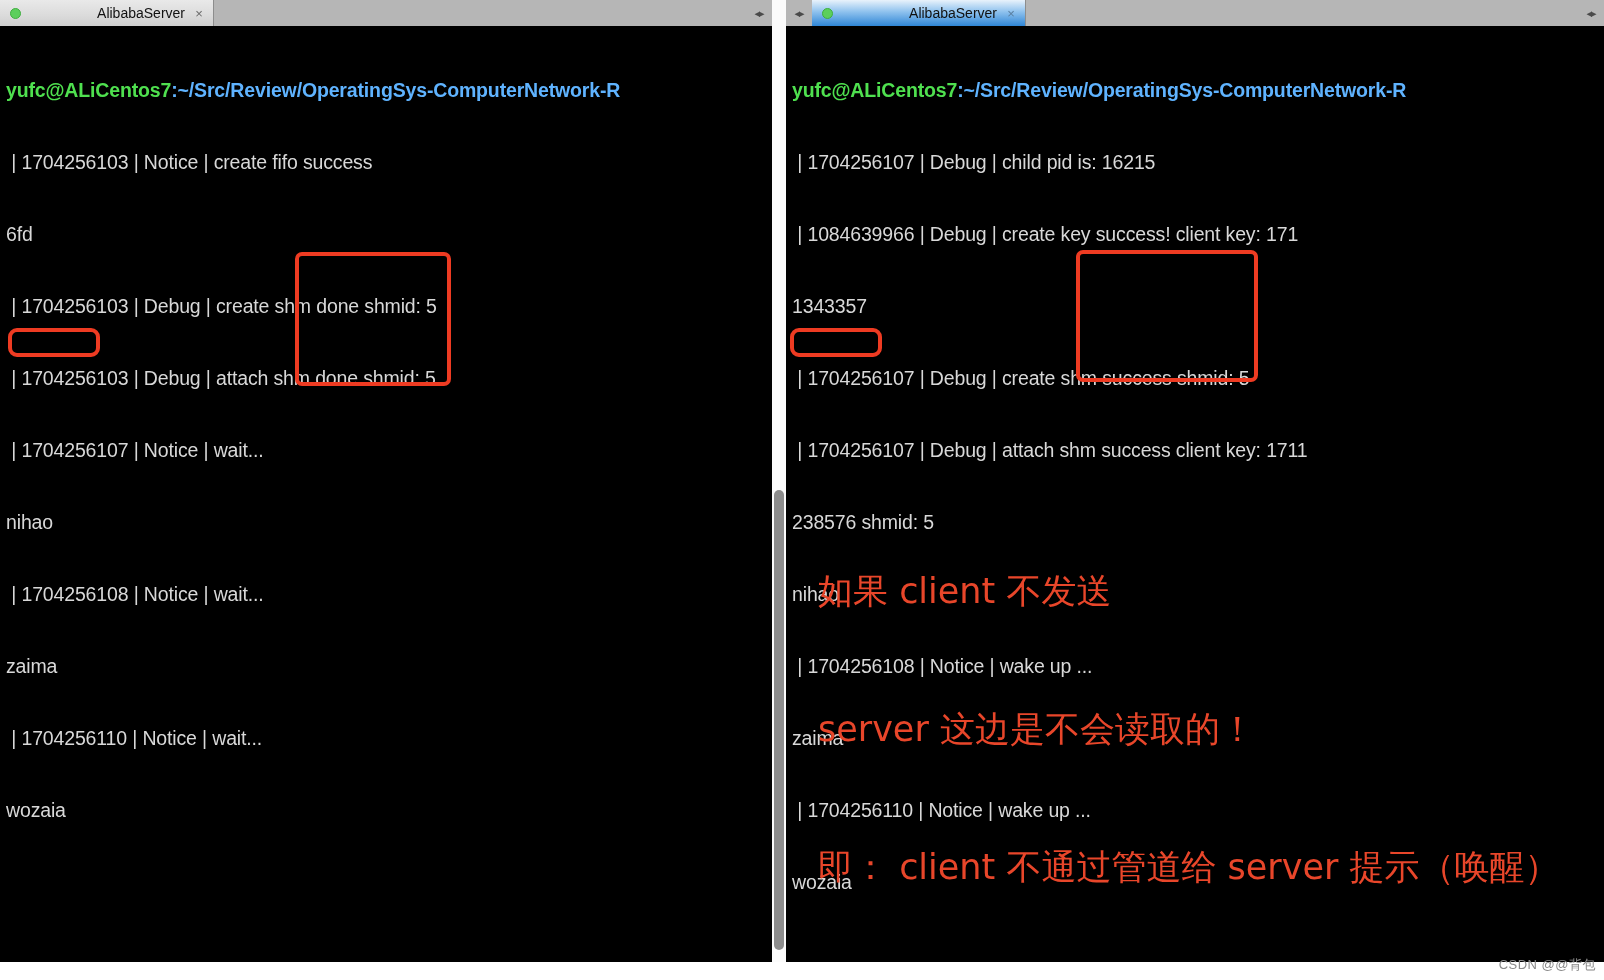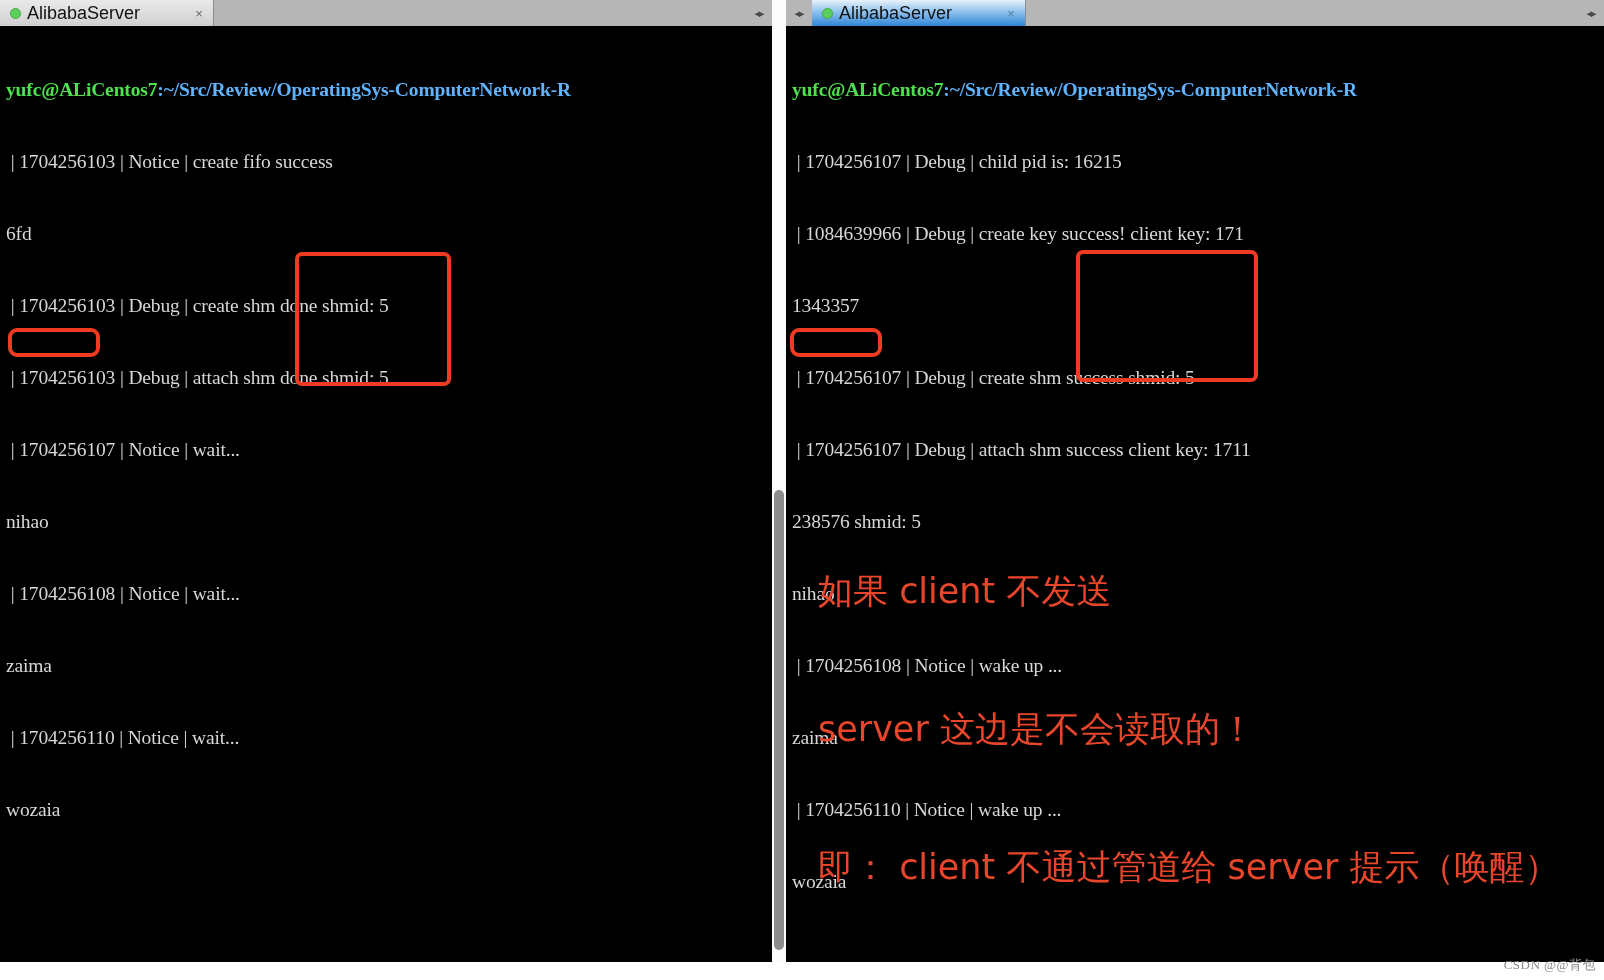--- a/index.html
+++ b/index.html
@@ -56,41 +56,41 @@
   .tab-active {
     background: linear-gradient(to bottom, #e8f2fb 0%, #8fc2ee 45%, #2f86d6 100%);
   }
   .tab-dot {
     width: 11px; height: 11px; border-radius: 50%;
     background: #5ccf5c; border: 1px solid #3fae3f;
     flex: 0 0 auto;
   }
   .tab-title {
     flex: 1 1 auto;
-    text-align: left;
-    font-size: 18px;
+    text-align: right;
+    font-size: 14px;
     color: #111;
     white-space: nowrap;
     padding: 0 6px;
   }
   .tab-close {
     flex: 0 0 auto;
     width: 16px; text-align: center;
     font-size: 13px; color: #6a6a6a;
   }
   .tab-active .tab-close { color: #5a7fa0; }
   .tabbar-fill { flex: 1 1 auto; }
 
   
   .term {
     position: relative;
     background: #000000;
     height: 936px;
     padding: 4px 0 0 6px;
-    font-family: Liberation Serif, serif;
+    font-family: Liberation Sans, sans-serif;
     font-size: 19.5px;
     line-height: 24px;
     color: #d8d8d8;
     white-space: pre;
     letter-spacing: -0.15px;
     overflow: hidden;
   }
   .term .ln { display: block; height: 24px; }
   .u { color: #4fe04f; font-weight: bold; }
   .p { color: #5fb3ff; font-weight: bold; }
@@ -132,21 +132,21 @@
     background: #8c8c8c;
     border-radius: 5px;
   }
 
   
   .watermark {
     position: absolute;
     right: 8px; bottom: 6px;
     font-size: 13px;
     color: #8a8a8a;
-    font-family: Liberation Serif, serif;
+    font-family: Liberation Sans, sans-serif;
     letter-spacing: 0.5px;
   }
   .bottom-strip {
     position: absolute;
     left: 0; top: 962px;
     width: 1604px; height: 18px;
     background: #ffffff;
   }
 </style>
 </head>

